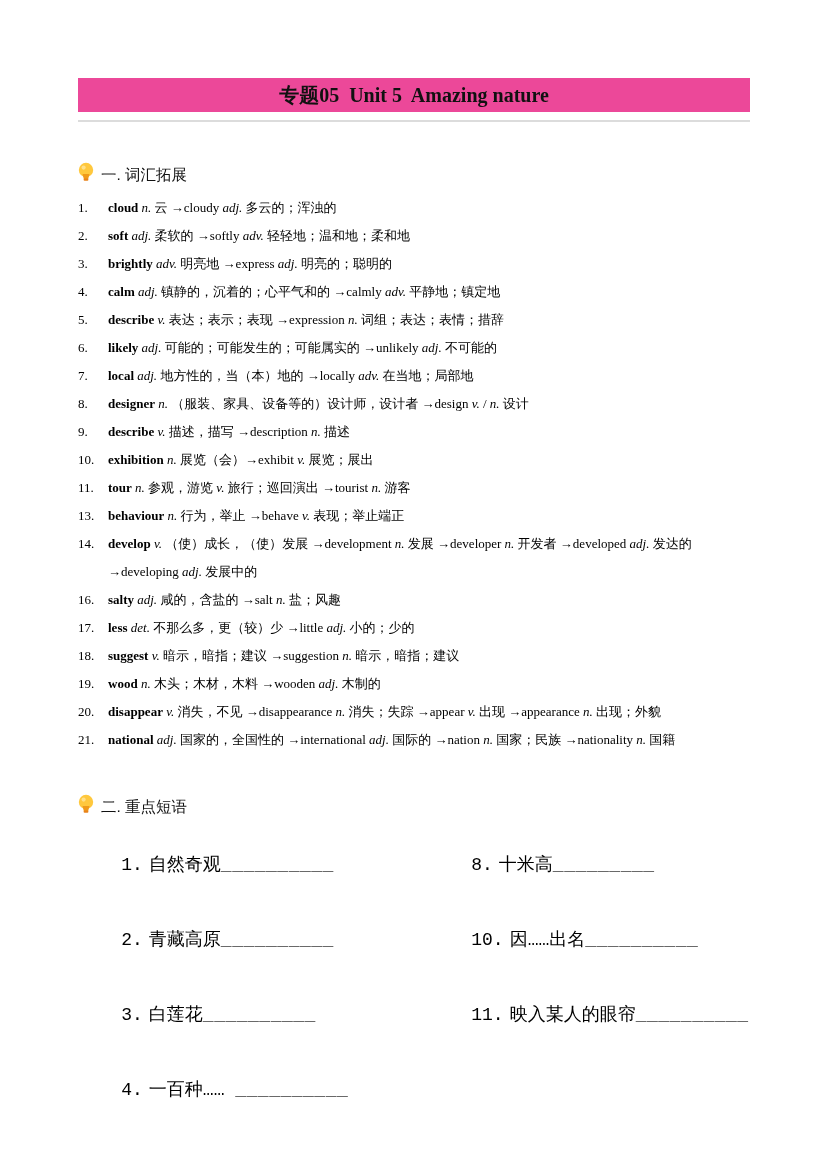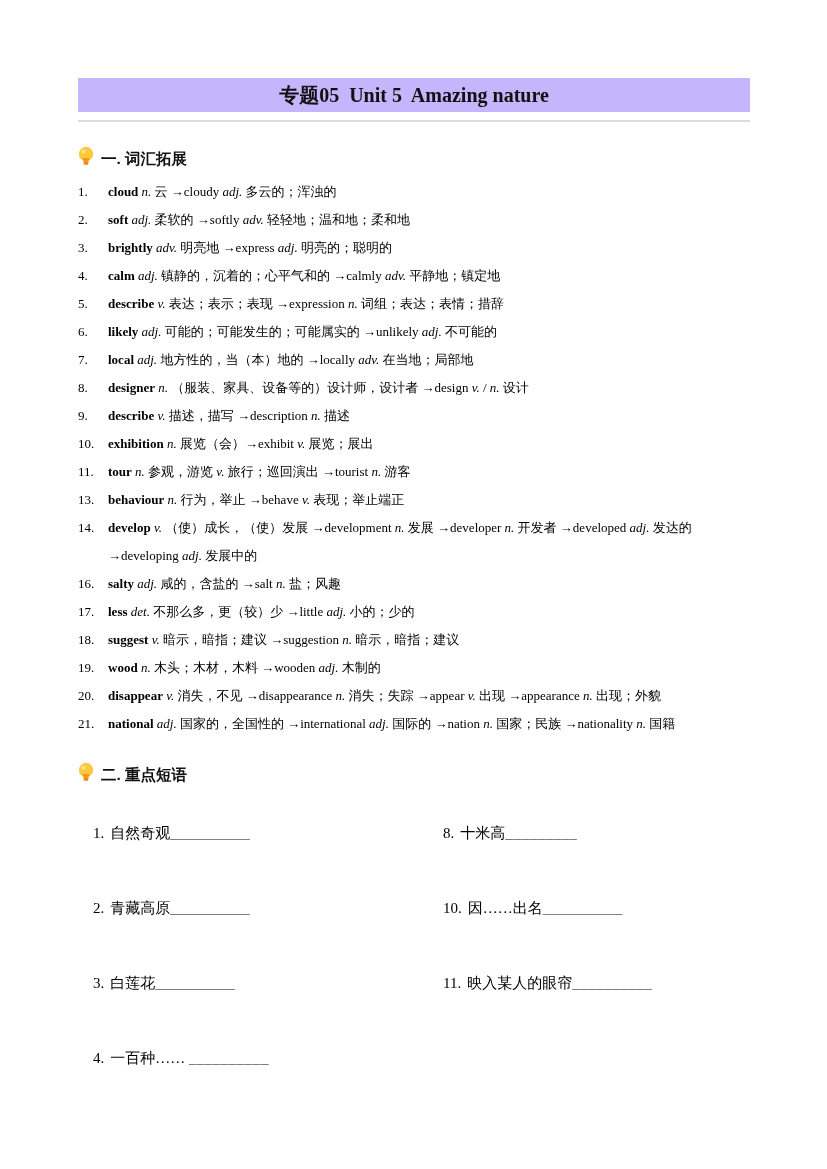--- a/index.html
+++ b/index.html
@@ -21,55 +21,56 @@
     font-size:20px;
     white-space:pre;
     color:#111;
   }
   .divider {
     margin-top:8px;
     border-top:2px solid #dcdcdc;
   }
   .section-heading {
     display:flex; align-items:center;
-    margin-top:24px; margin-bottom:6px;
+    margin-top:40px; margin-bottom:6px;
     font-family:"Liberation Sans", sans-serif;
-    font-weight:bold; font-size:15.5px; color:#111;
+    font-weight:normal; font-size:15.5px; color:#111;
   }
   .section-heading .bulb { margin-right:7px; flex:0 0 auto; }
   .vocab-list { margin-top:4px; }
   .vocab-item {
     display:flex;
     font-size:13px;
     line-height:28px;
   }
   .vocab-item .num { flex:0 0 30px; }
   .vocab-item .vocab-content { flex:1 1 auto; }
   .vocab-content .b { font-weight:bold; }
   .vocab-content .i { font-style:italic; }
   .phrase-columns {
     display:flex;
     margin-top:8px;
   }
   .phrase-col-left { width:350px; flex:0 0 350px; }
   .phrase-col-right { flex:1 1 auto; }
   .phrase-item {
-    font-size:15px;
+    font-size:18px;
     line-height:25px;
     white-space:pre;
+    font-family:Liberation Mono, monospace;
   }
   .phrase-item .num { margin-right:6px; }
   .phrase-item .blank { color:#555; letter-spacing:0.5px; }
 </style>
 </head>
 <body>
 
 <div class="page">
 
-  <div class="title-band" style="background: #c4b5fd;">专题05  Unit 5  Amazing nature</div>
+  <div class="title-band" style="background: #ec4899;">专题05  Unit 5  Amazing nature</div>
 
   <div class="divider"></div>
 
   <div class="section-heading">
     <span class="bulb">
       <svg width="16" height="22" viewBox="0 0 16 22">
         <circle cx="8" cy="8" r="7.2" fill="#ffc83d"></circle>
         <path d="M4.5 12 L11.5 12 L10.2 17 L5.8 17 Z" fill="#f09a1a"></path>
         <rect x="5.6" y="16.5" width="4.8" height="2.2" rx="1" fill="#e8821a"></rect>
         <circle cx="5.6" cy="5.6" r="2.1" fill="#ffe08a"></circle>

